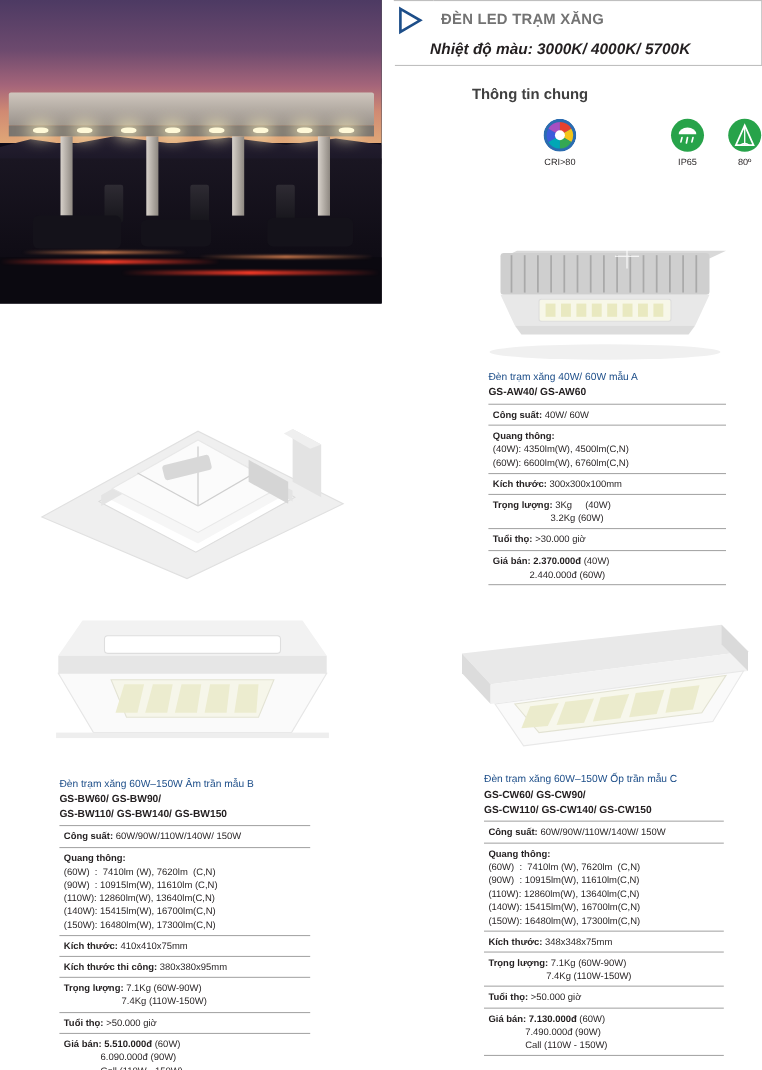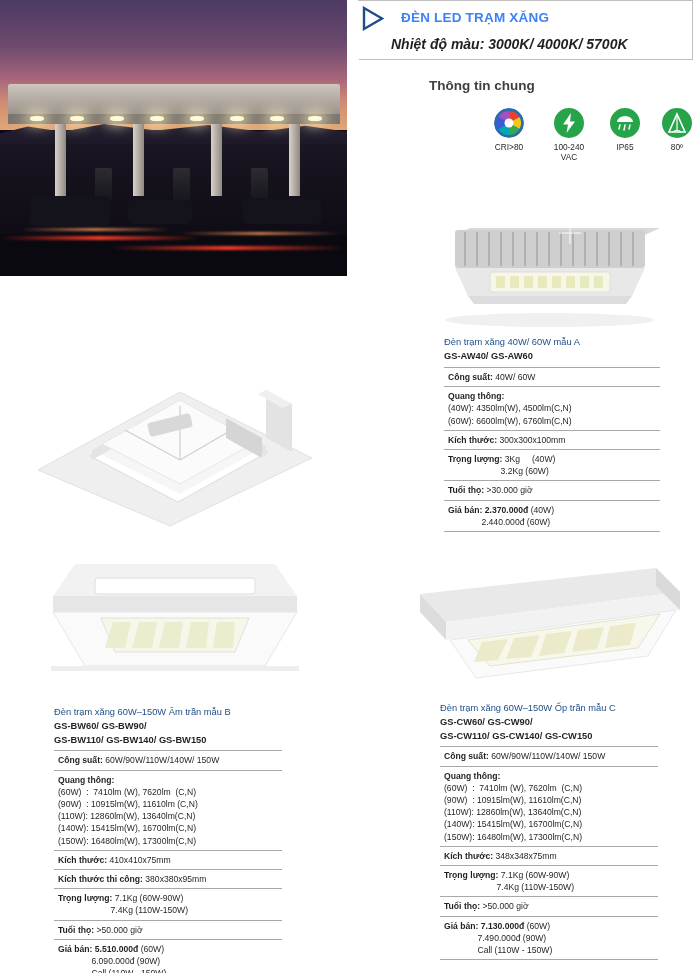--- a/index.html
+++ b/index.html
@@ -24,21 +24,21 @@
   .header-arrow {
     position: absolute; left: -1px; top: -1px;
     width: 36px; height: 35px;
     background: #ffffff;
     border-top: 1px solid #bfbfbf;
   }
   .header-arrow svg { display:block; }
   .header-title {
     position: absolute; left: 42px; top: 9px;
     font-size: 13.5px; font-weight: bold;
-    color: #3b82f6;
+    color: #737373;
     letter-spacing: .2px;
   }
   .header-sub {
     position: absolute; left: 32px; top: 35px;
     font-size: 14px; font-weight: bold;
     color: #231f20;
     font-style: italic;
   }
 
   
@@ -206,28 +206,20 @@
         <path d="M15 15 L25.4 21 A12 12 0 0 1 15 27 Z" fill="#34a853"></path>
         <path d="M15 15 L15 27 A12 12 0 0 1 4.6 21 Z" fill="#00a7b5"></path>
         <path d="M15 15 L4.6 21 A12 12 0 0 1 4.6 9 Z" fill="#3b5bdb"></path>
         <path d="M15 15 L4.6 9 A12 12 0 0 1 15 3 Z" fill="#a74ec1"></path>
         <circle cx="15" cy="15" r="4.5" fill="#fff"></circle>
       </svg>
     </div>
     <div class="icon-label">CRI&gt;80</div>
   </div>
 
-  <div class="icon-item" style="left:154px; top:0px; width:60px;">
-    <div class="icon-circle" style="background:#27a34a;">
-      <svg width="30" height="30" viewBox="0 0 30 30">
-        <polygon points="17,5 9,16.5 14,16.5 12.5,25 21,13.5 16,13.5" fill="#fff"></polygon>
-      </svg>
-    </div>
-    <div class="icon-label nowrapline">100-240<br>VAC</div>
-  </div>
 
   <div class="icon-item" style="left:214px; top:0px; width:52px;">
     <div class="icon-circle" style="background:#27a34a;">
       <svg width="30" height="30" viewBox="0 0 30 30">
         <path d="M7 14 a8 6 0 0 1 16 0 z" fill="#fff"></path>
         <g stroke="#fff" stroke-width="1.5" stroke-linecap="round">
           <line x1="10" y1="17" x2="9" y2="21"></line>
           <line x1="15" y1="17" x2="14" y2="22"></line>
           <line x1="20" y1="17" x2="19" y2="21"></line>
         </g>

